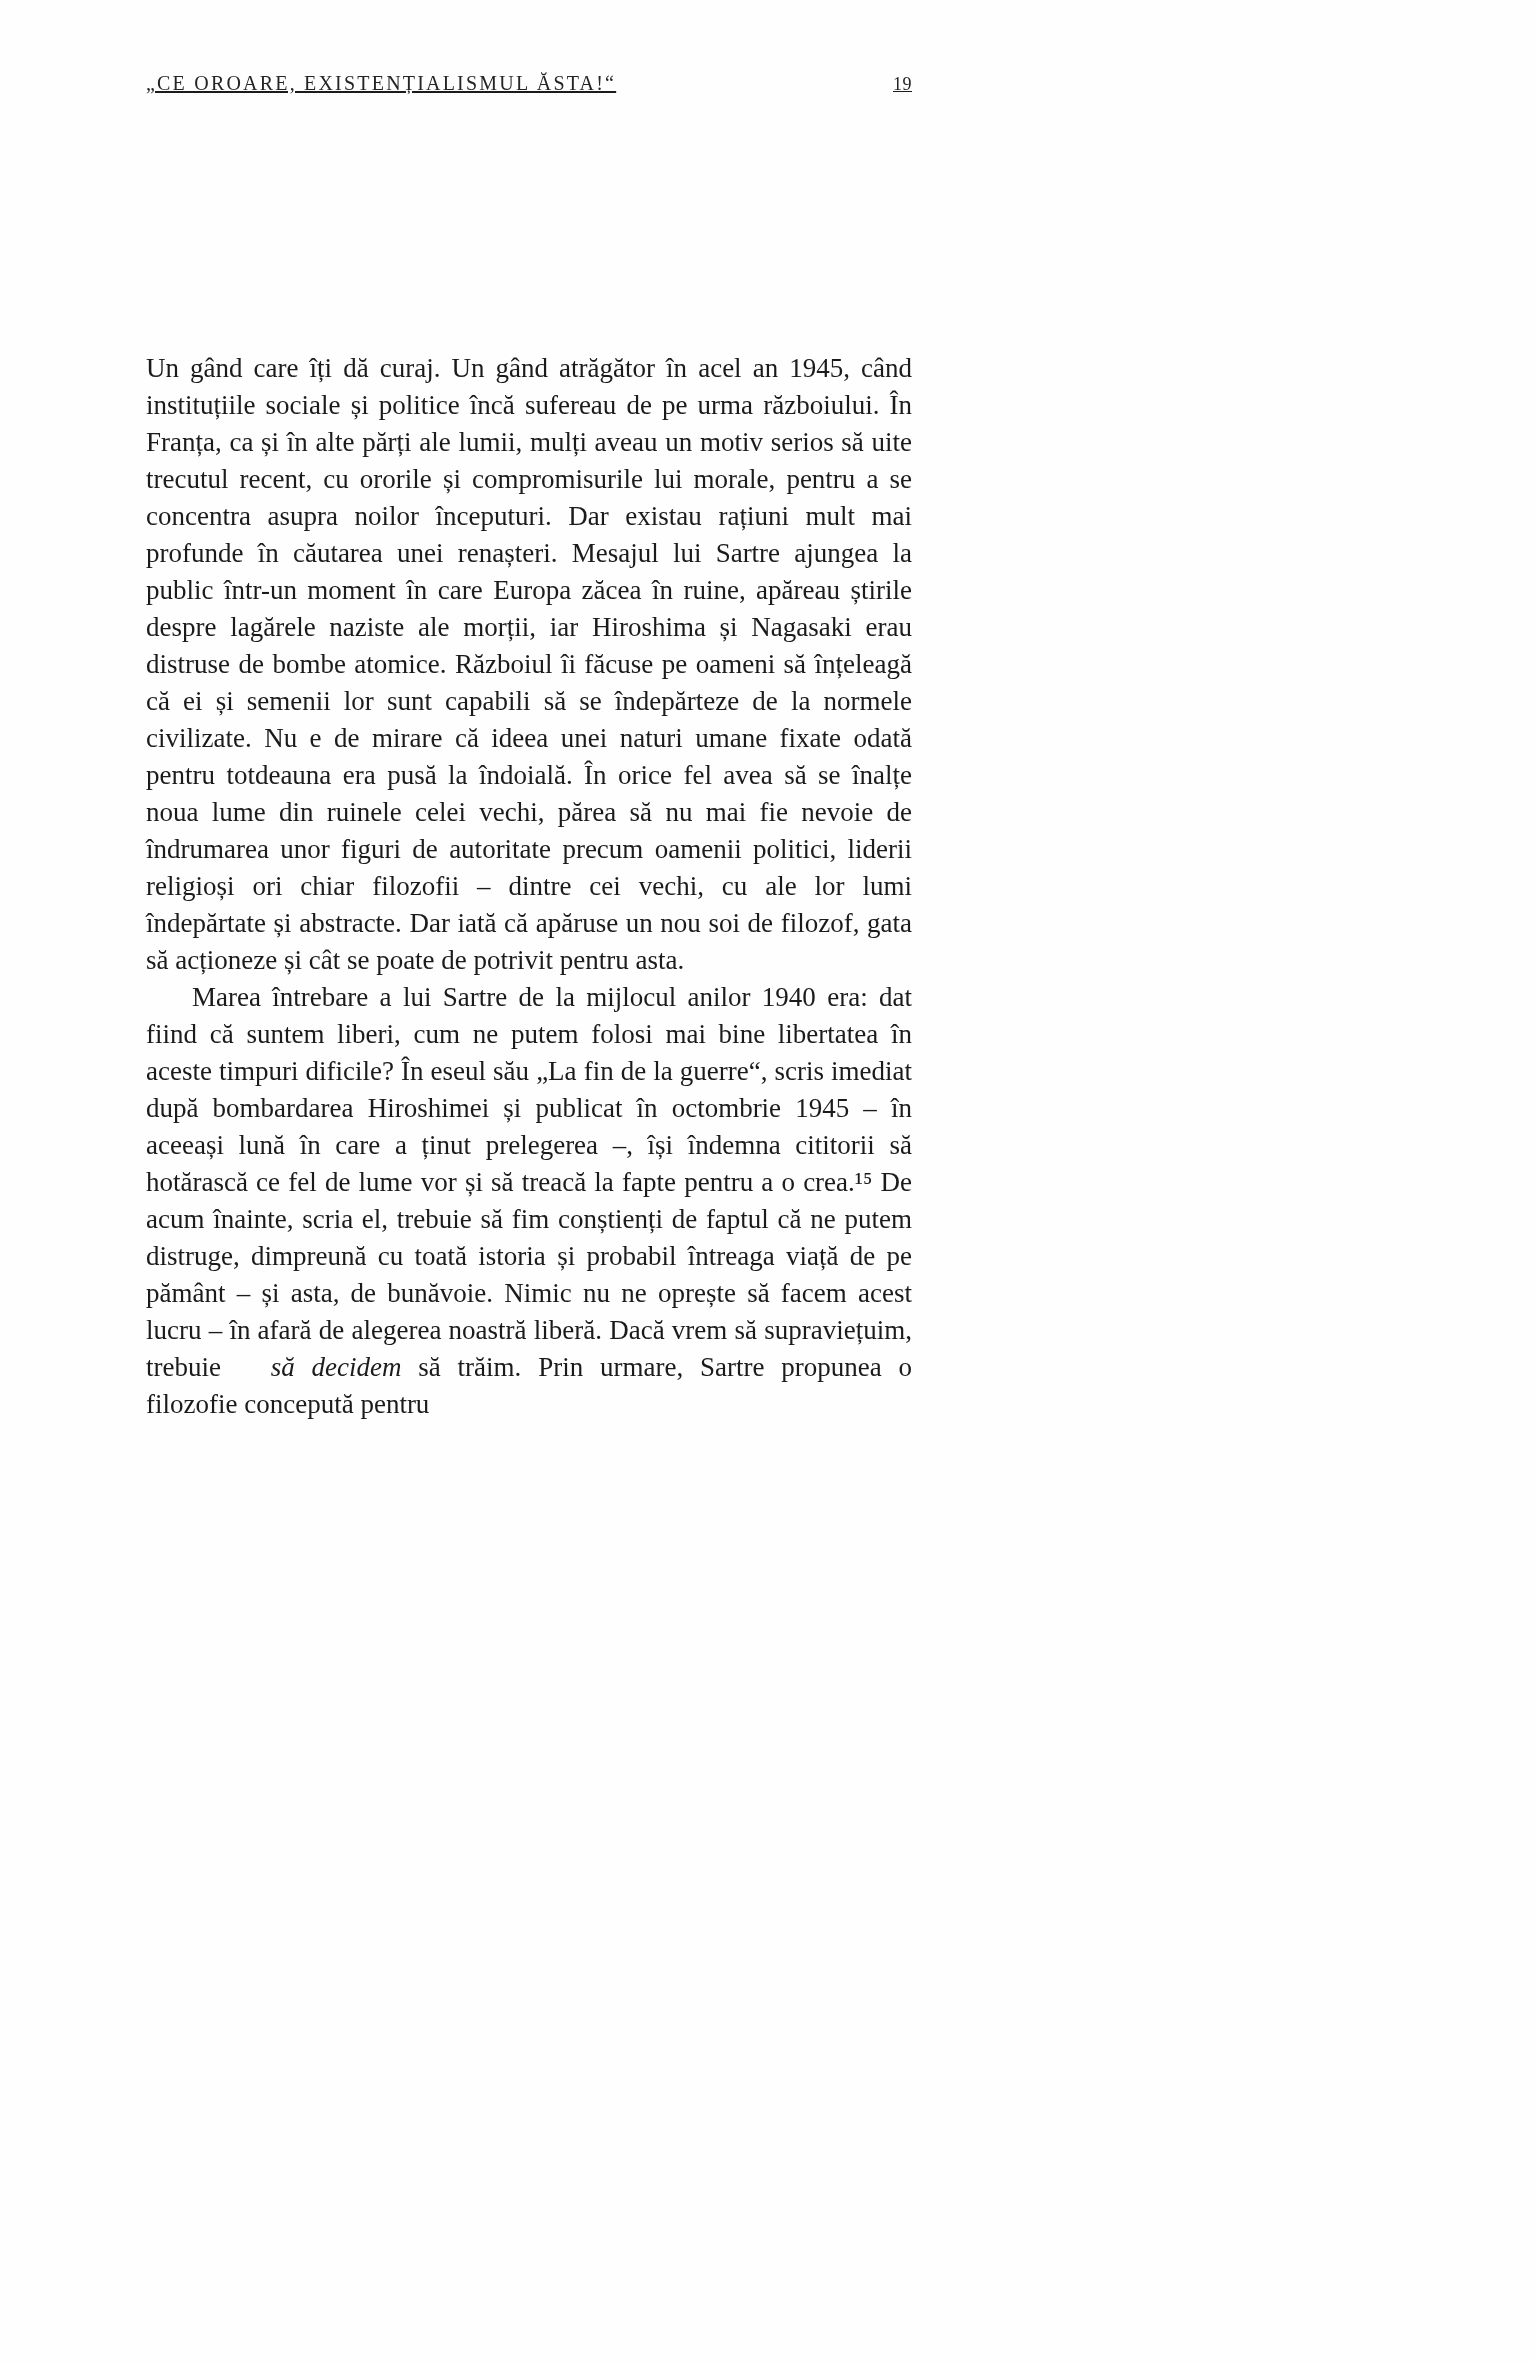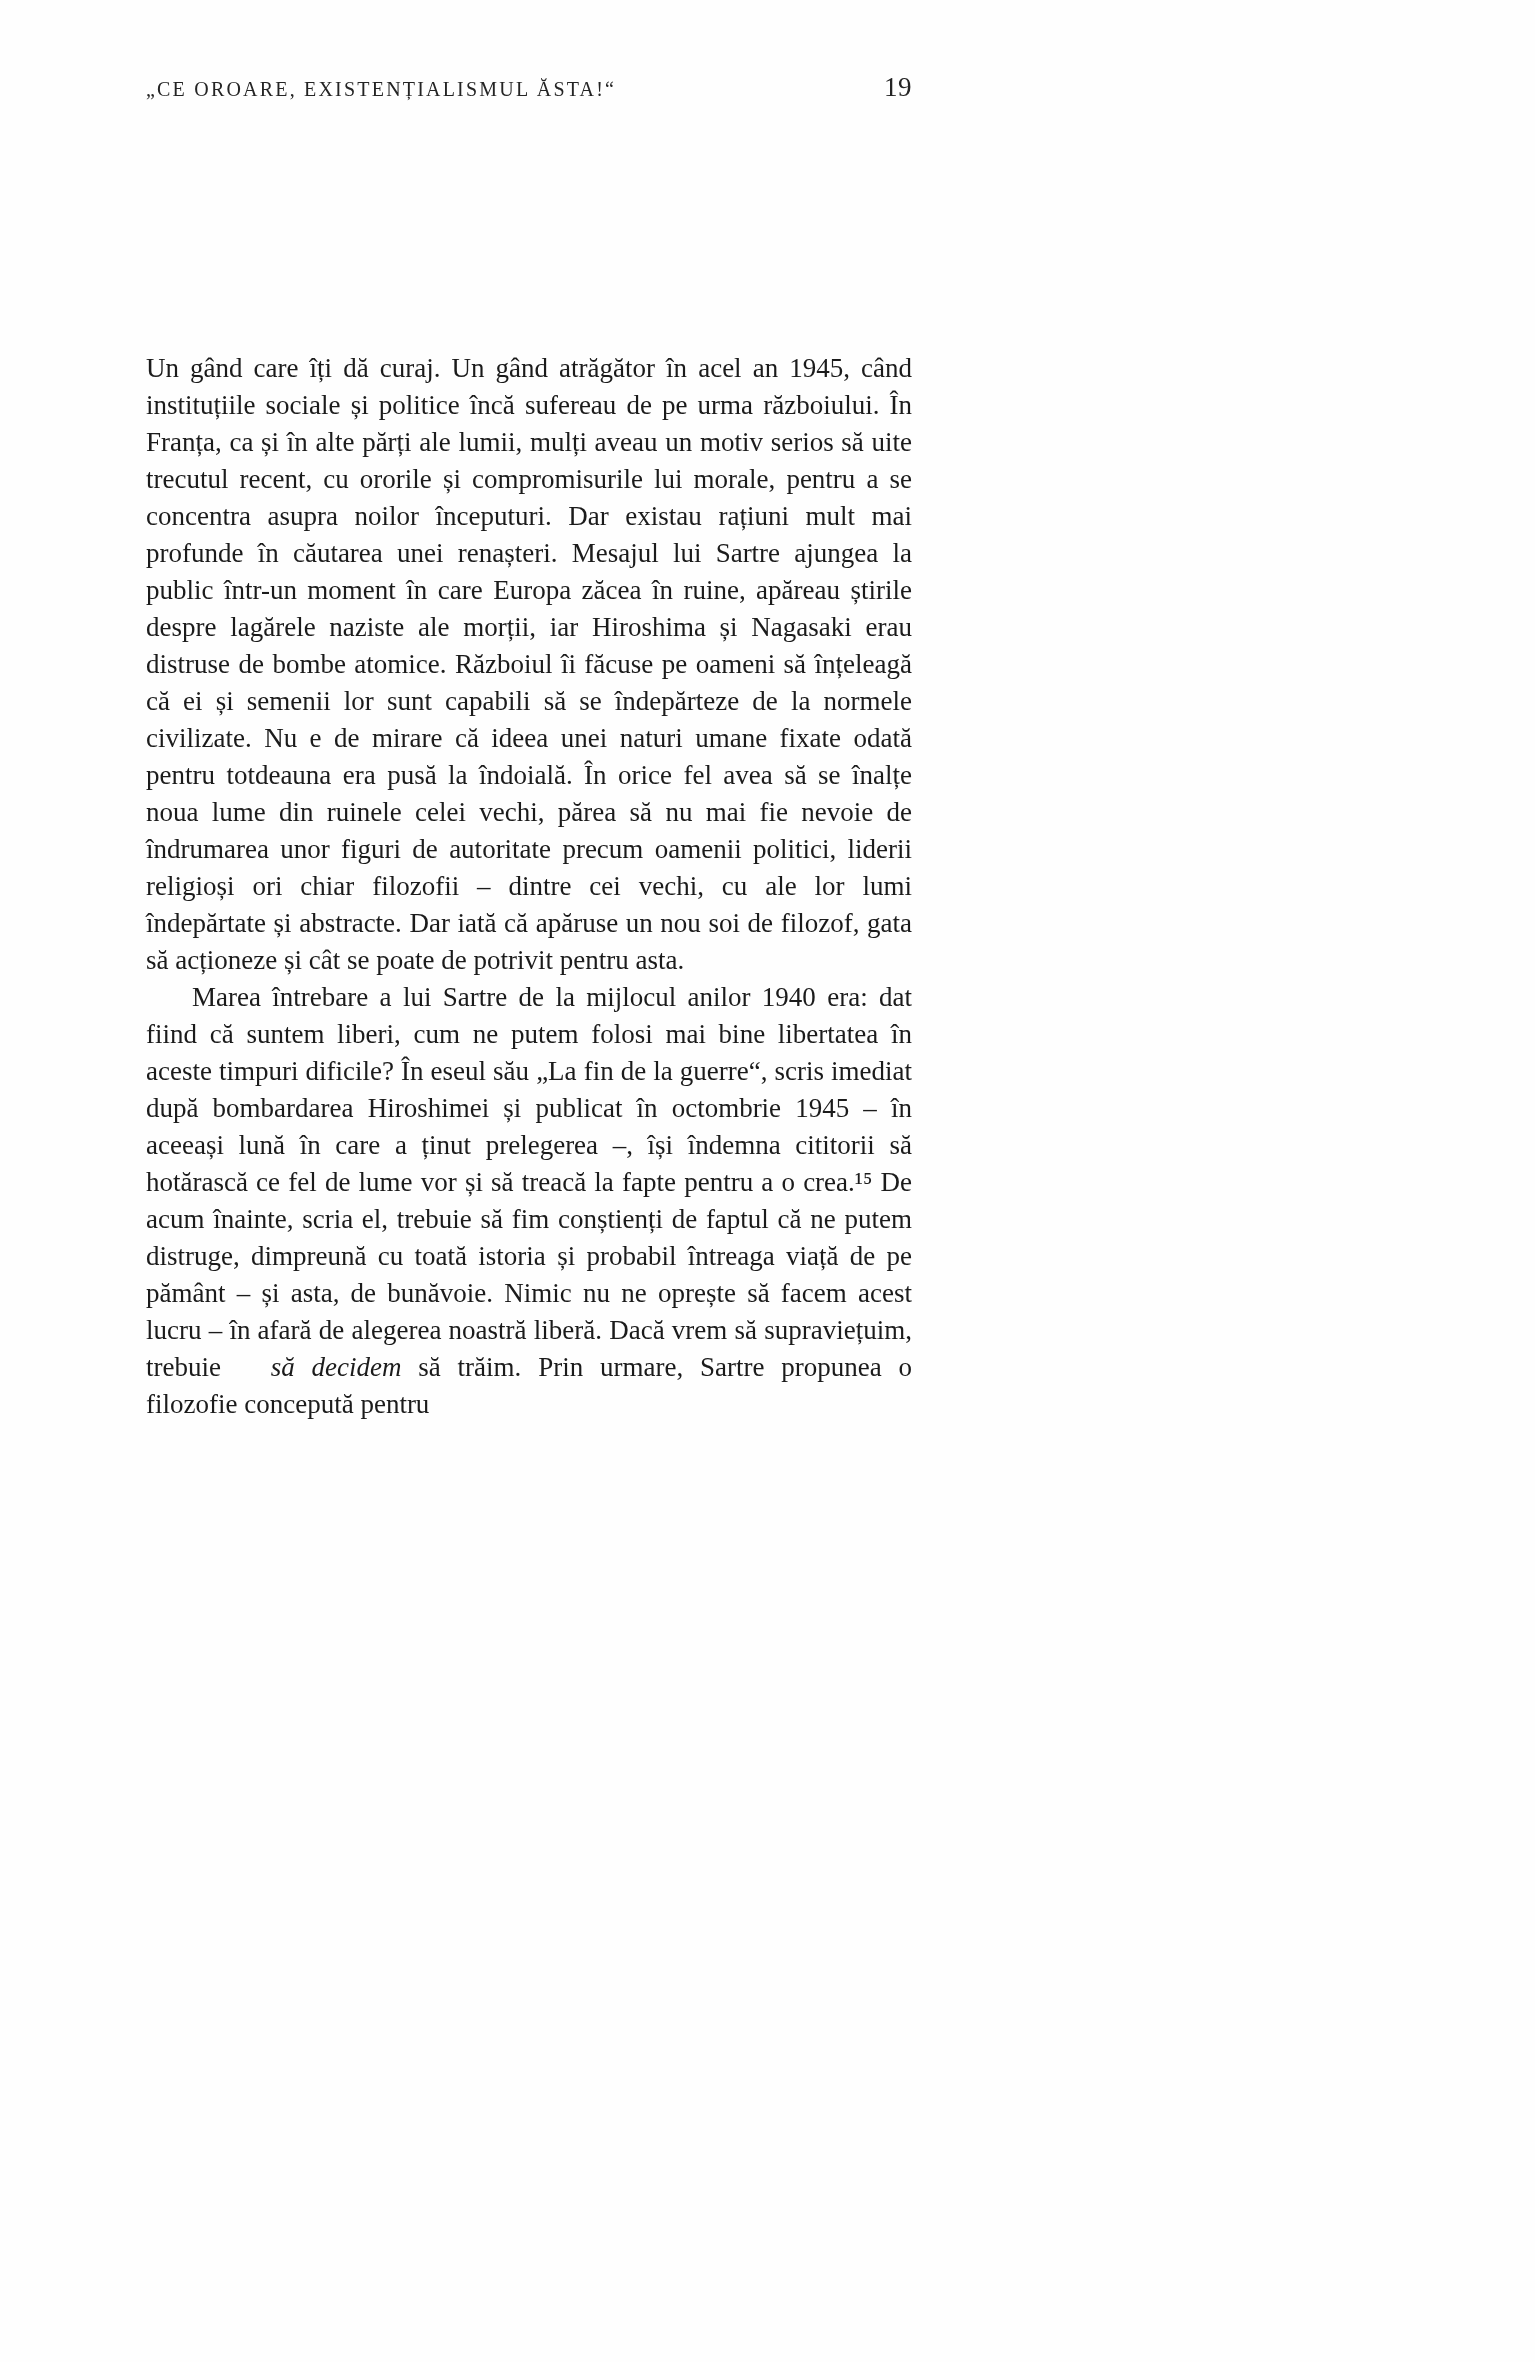--- a/index.html
+++ b/index.html
@@ -14,29 +14,30 @@
     overflow: hidden;
   }
   .running-header {
     position: absolute;
     top: 72px;
     left: 146px;
     width: 766px;
     display: flex;
     justify-content: space-between;
     align-items: baseline;
+    text-decoration: underline;
   }
   .running-title {
     font-size: 20px;
     letter-spacing: 2.2px;
     color: #242424;
     white-space: nowrap;
   }
   .page-number {
-    font-size: 27px;
+    font-size: 18px;
     letter-spacing: 0.5px;
     color: #242424;
   }
   .block-quote {
     position: absolute;
     top: 158px;
     left: 191px;
     width: 719px;
     font-size: 23px;
     line-height: 38.5px;

